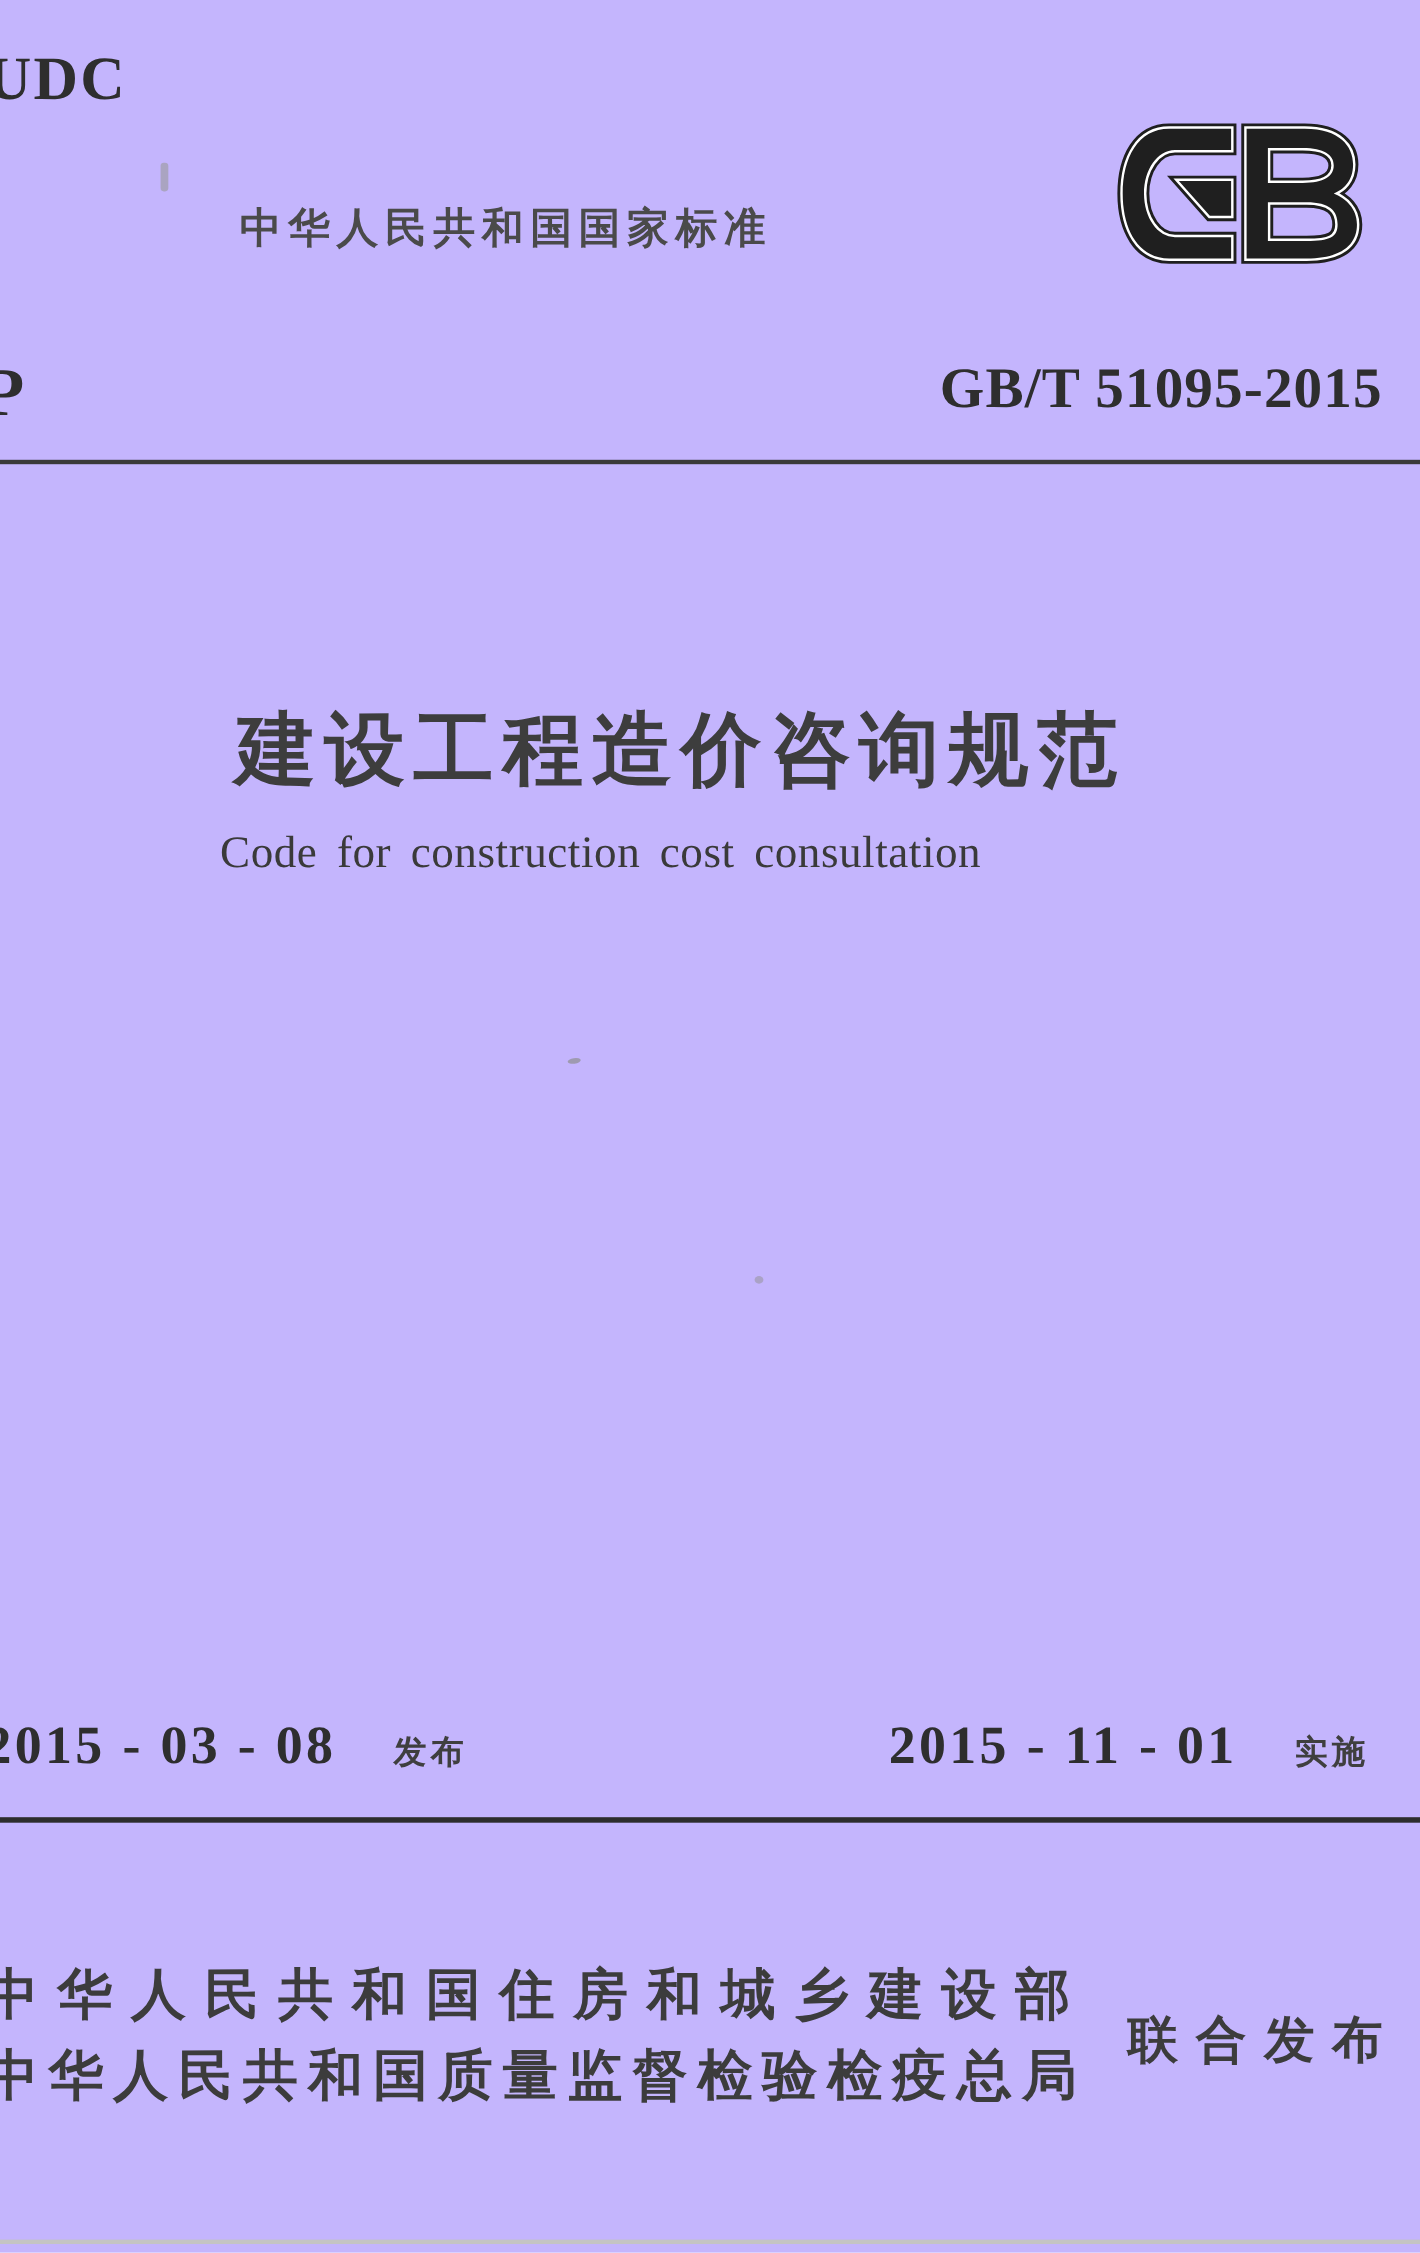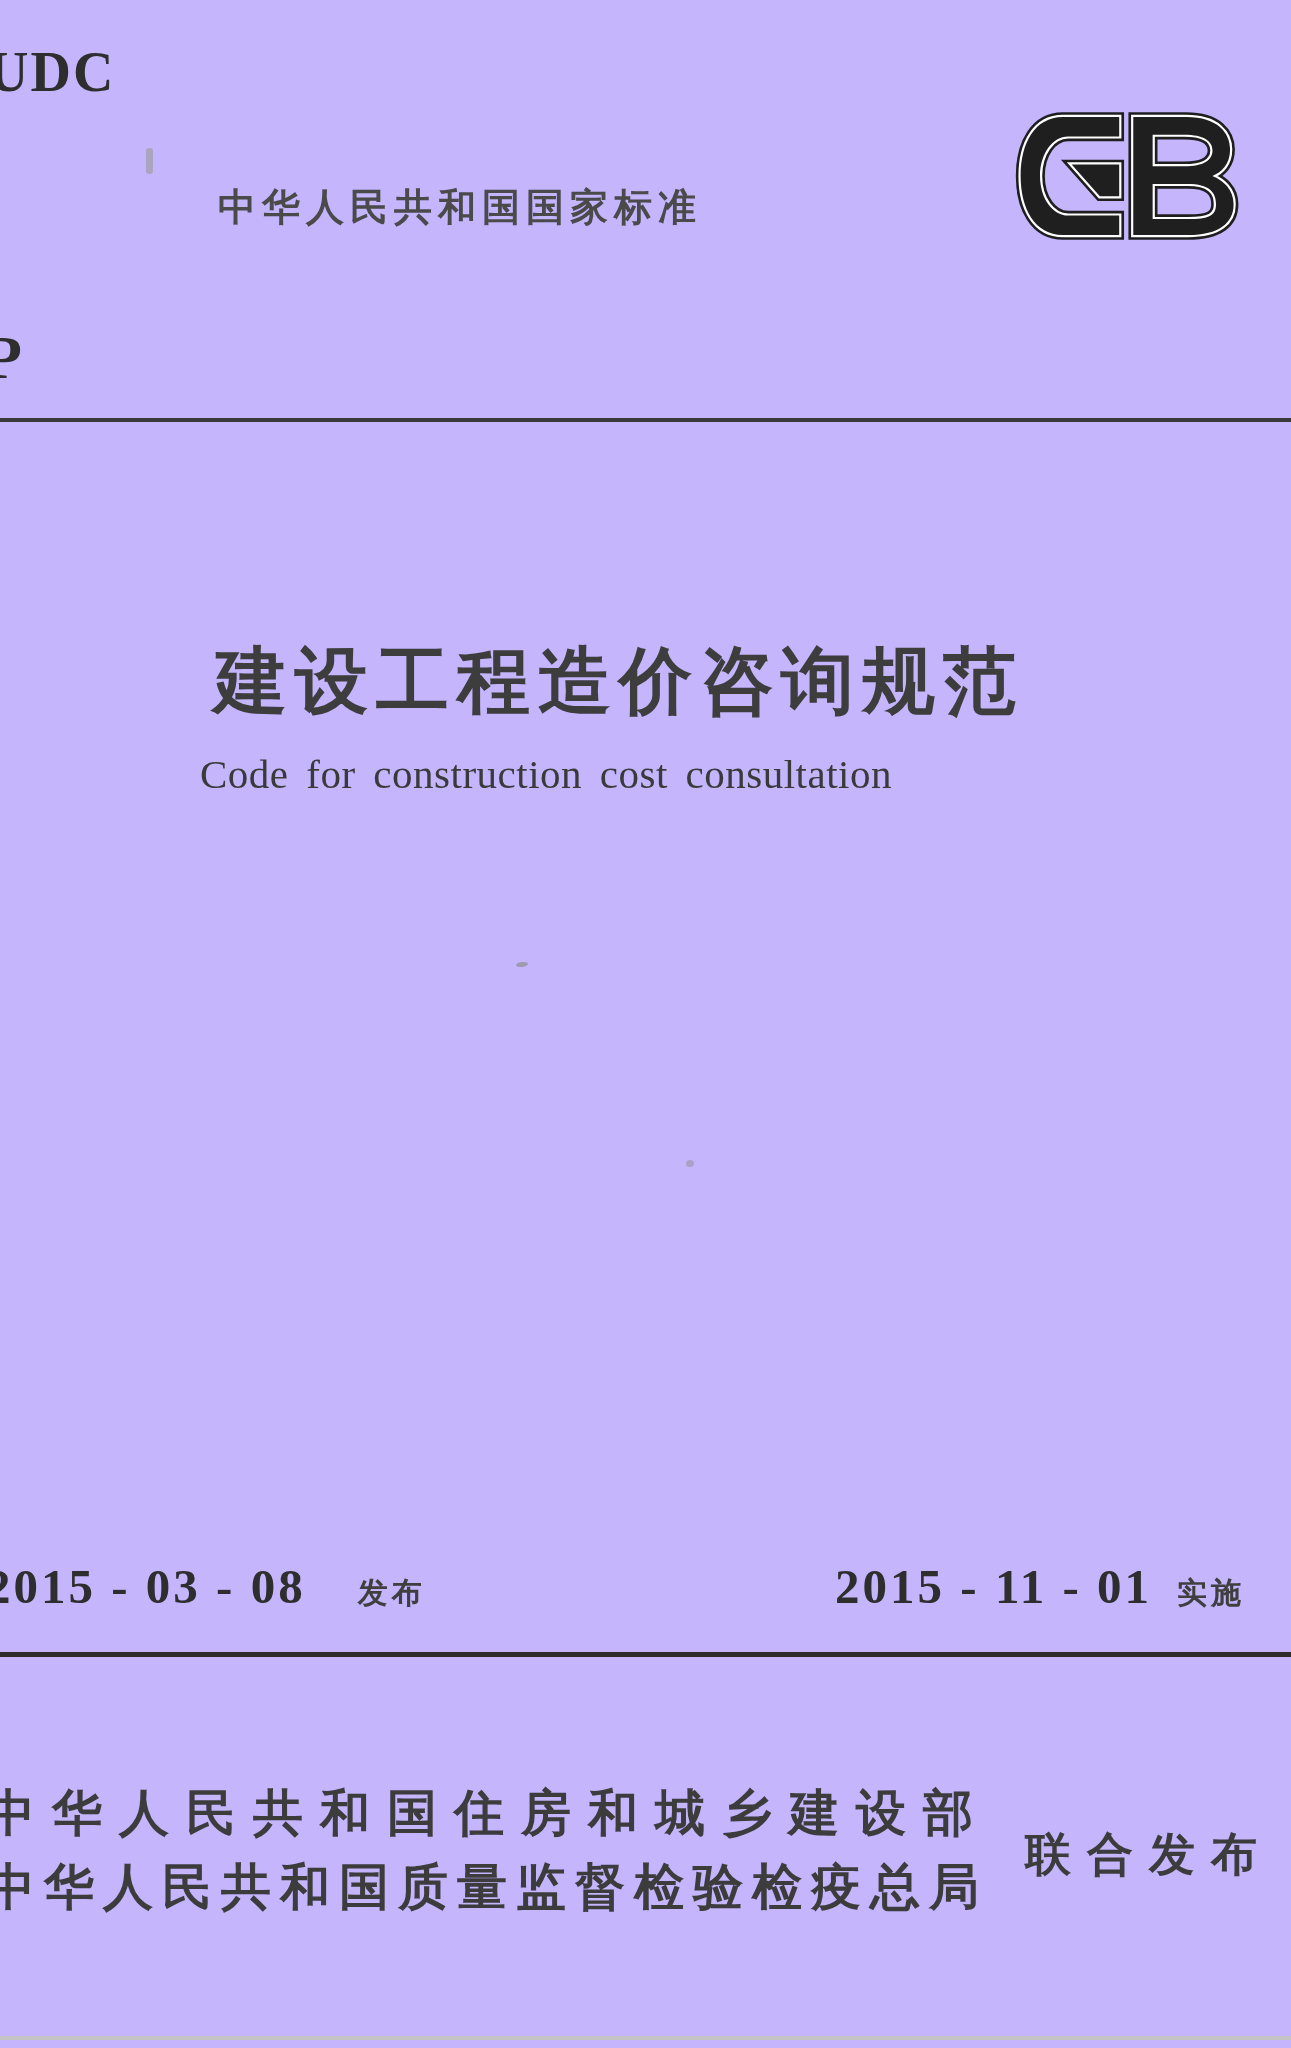--- a/index.html
+++ b/index.html
@@ -29,21 +29,21 @@
   .title-cn{
     top:633px;left:214px;font-size:73px;letter-spacing:8px;white-space:nowrap;
     font-family:"Liberation Serif","DejaVu Serif",serif;font-weight:600;color:#3d3d3d;
   }
   .title-en{
     top:750px;left:200px;font-size:41px;letter-spacing:0.5px;word-spacing:7px;
     white-space:nowrap;color:#3a3a3a;
   }
 
   .date-row-left{top:1558px;left:-14px;display:flex;align-items:baseline;gap:52px;white-space:nowrap;}
-  .date-row-right{top:1558px;right:46px;display:flex;align-items:baseline;gap:25px;white-space:nowrap;}
+  .date-row-right{top:1558px;right:46px;display:flex;align-items:baseline;gap:52px;white-space:nowrap;}
   .date-num{font-size:49px;font-weight:700;letter-spacing:3px;color:#2e2e2e;}
   .date-label{font-size:30px;letter-spacing:4px;}
 
   .publisher-1{top:1780px;left:-15px;font-size:50px;letter-spacing:17px;white-space:nowrap;color:#3c3c3c;}
   .publisher-2{top:1854px;left:-15px;font-size:50px;letter-spacing:9px;white-space:nowrap;color:#3c3c3c;}
   .joint-label{top:1824px;right:18px;font-size:46px;letter-spacing:16px;white-space:nowrap;color:#3c3c3c;}
 
   .gb-logo{top:110px;left:1002px;width:252px;height:132px;}
 
   .speck{position:absolute;background:#8f8f8f;border-radius:50%;}
@@ -70,20 +70,21 @@
       <use href="#glyphG" fill="none" stroke="#ffffff" stroke-width="5"></use>
       <use href="#glyphG" fill="#1f1f1f" fill-rule="evenodd"></use>
       <use href="#glyphB" fill="none" stroke="#1f1f1f" stroke-width="11"></use>
       <use href="#glyphB" fill="none" stroke="#ffffff" stroke-width="5"></use>
       <use href="#glyphB" fill="#1f1f1f" fill-rule="evenodd"></use>
     </svg>
   </div>
 
   <div class="abs serif-bold doc-type">P</div>
 
+  <div class="abs serif-bold std-number">GB/T 51095-2015</div>
 
   <div class="abs rule-top"></div>
 
   <div class="abs title-en">Code for construction cost consultation</div>
 
   <div class="abs title-cn">建设工程造价咨询规范</div>
 
   <div class="abs speck speck-1"></div>
   <div class="abs speck speck-2"></div>
   <div class="abs smudge"></div>

